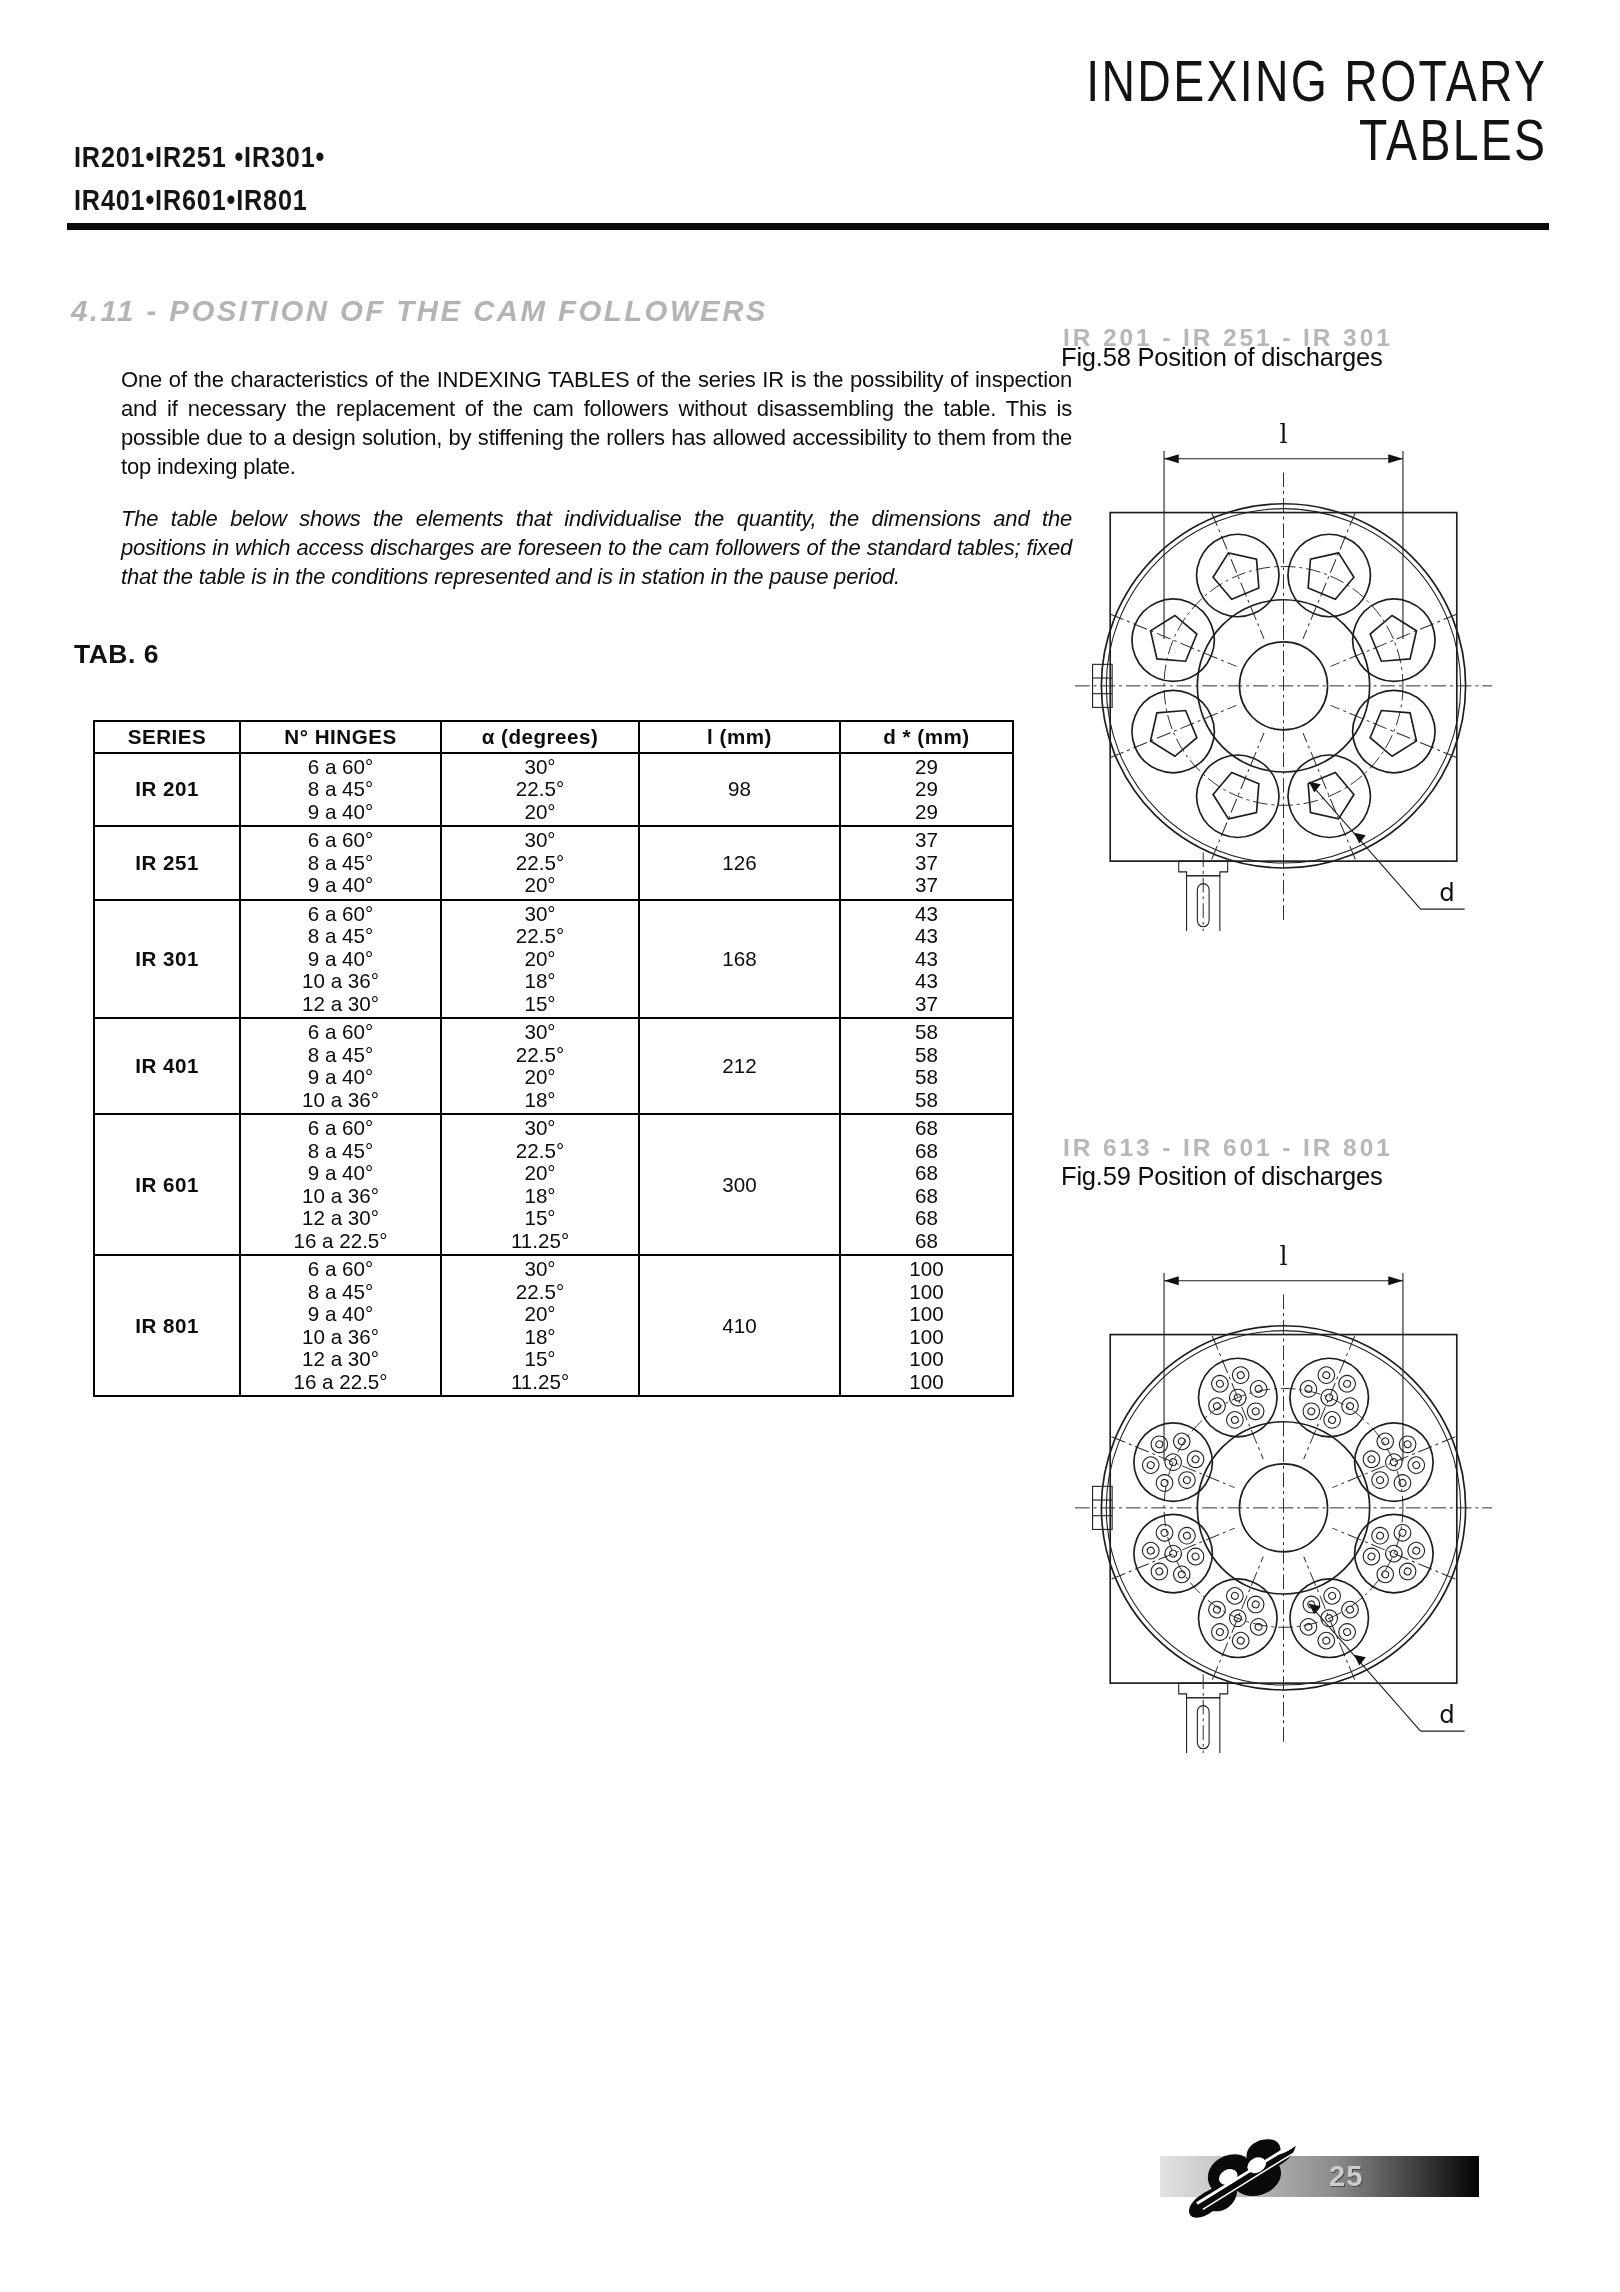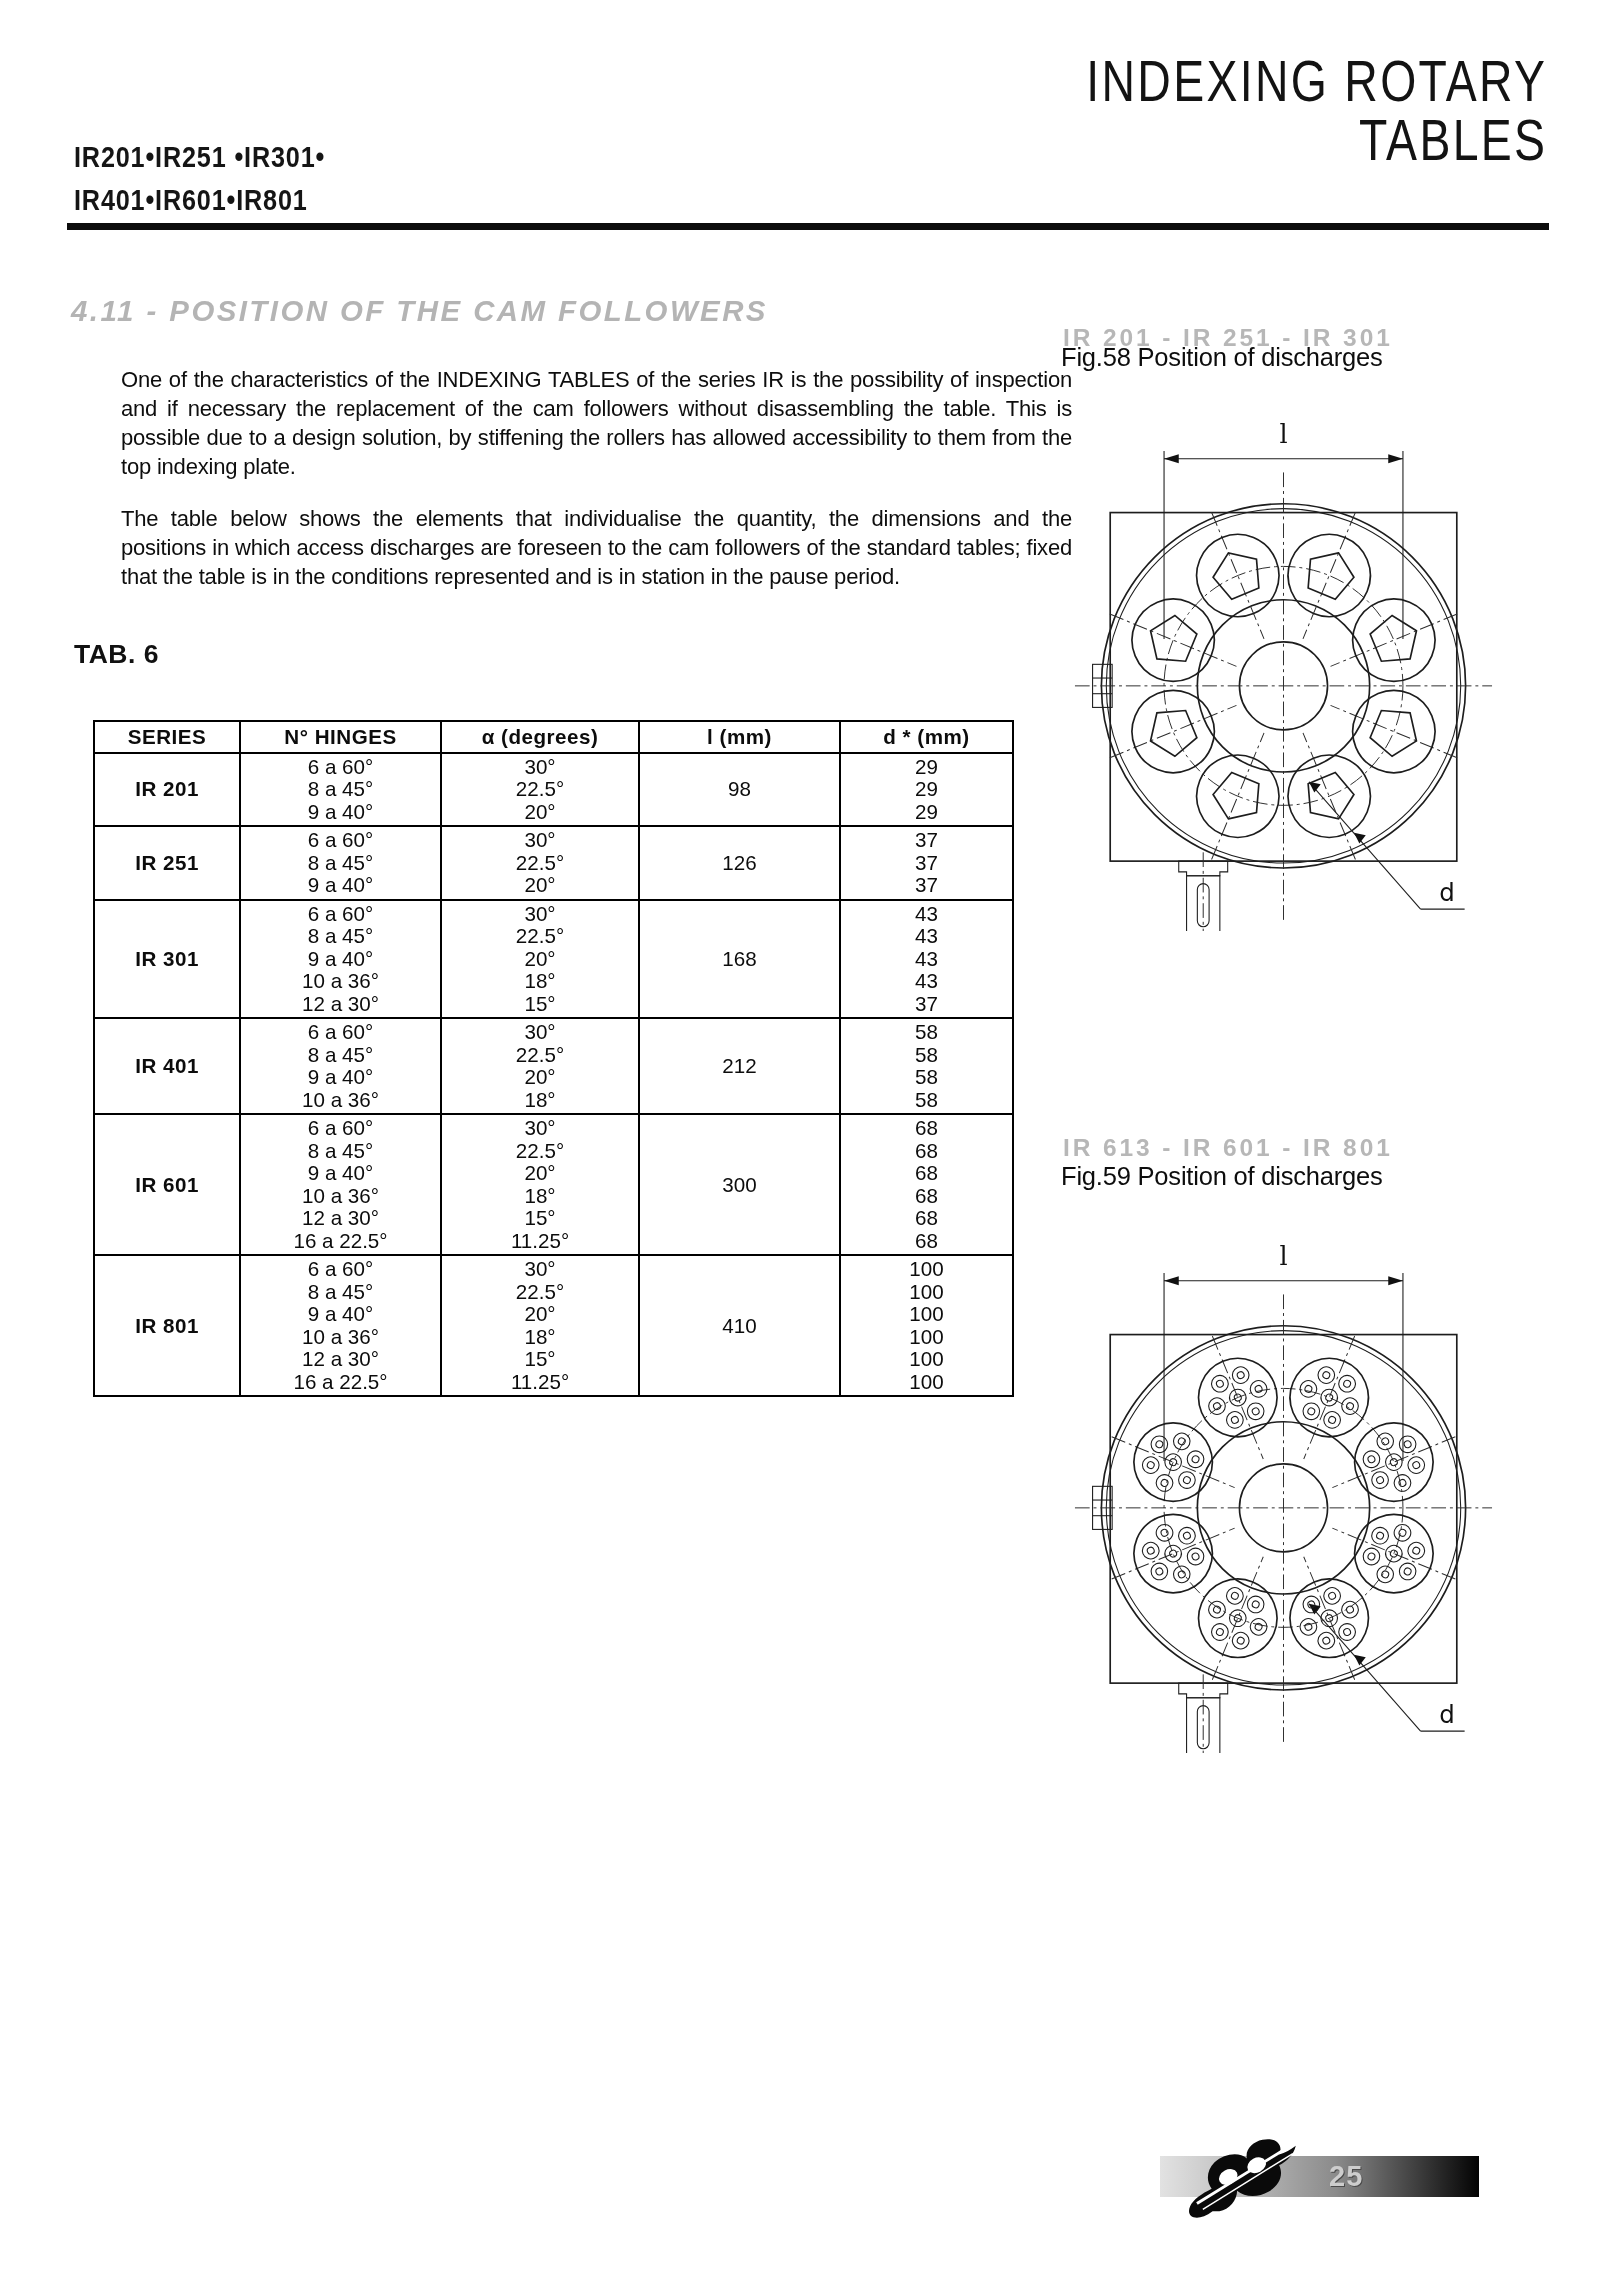--- a/index.html
+++ b/index.html
@@ -24,21 +24,21 @@
   .section-heading {
     position:absolute; left:71px; top:294px;
     font-size:30px; font-weight:700; font-style:italic; letter-spacing:2.5px;
     color:#b4b4b4; white-space:nowrap; transform:scaleX(0.98); transform-origin:left top;
   }
   .para {
     position:absolute; left:74px; width:951px;
     font-size:22px; line-height:29px; text-align:justify; letter-spacing:-0.2px; color:#0e0e0e;margin-left:47px;
   }
   #para1 { top:343px; }
-  #para2 { top:482px; }
+  #para2 { top:482px;font-style:italic; }
   #notes { top:1561px; }
   .tab-label { position:absolute; left:74px; top:639px; font-size:26.5px; font-weight:700; letter-spacing:0.5px; }
   
   .tab6 {
     position:absolute; left:93px; top:720px; width:919px;
     border-collapse:collapse; table-layout:fixed;
     font-size:20.6px; color:#0c0c0c;
   }
   .tab6, .tab6 th, .tab6 td { border:2.9px solid #000; }
   .tab6 th {

